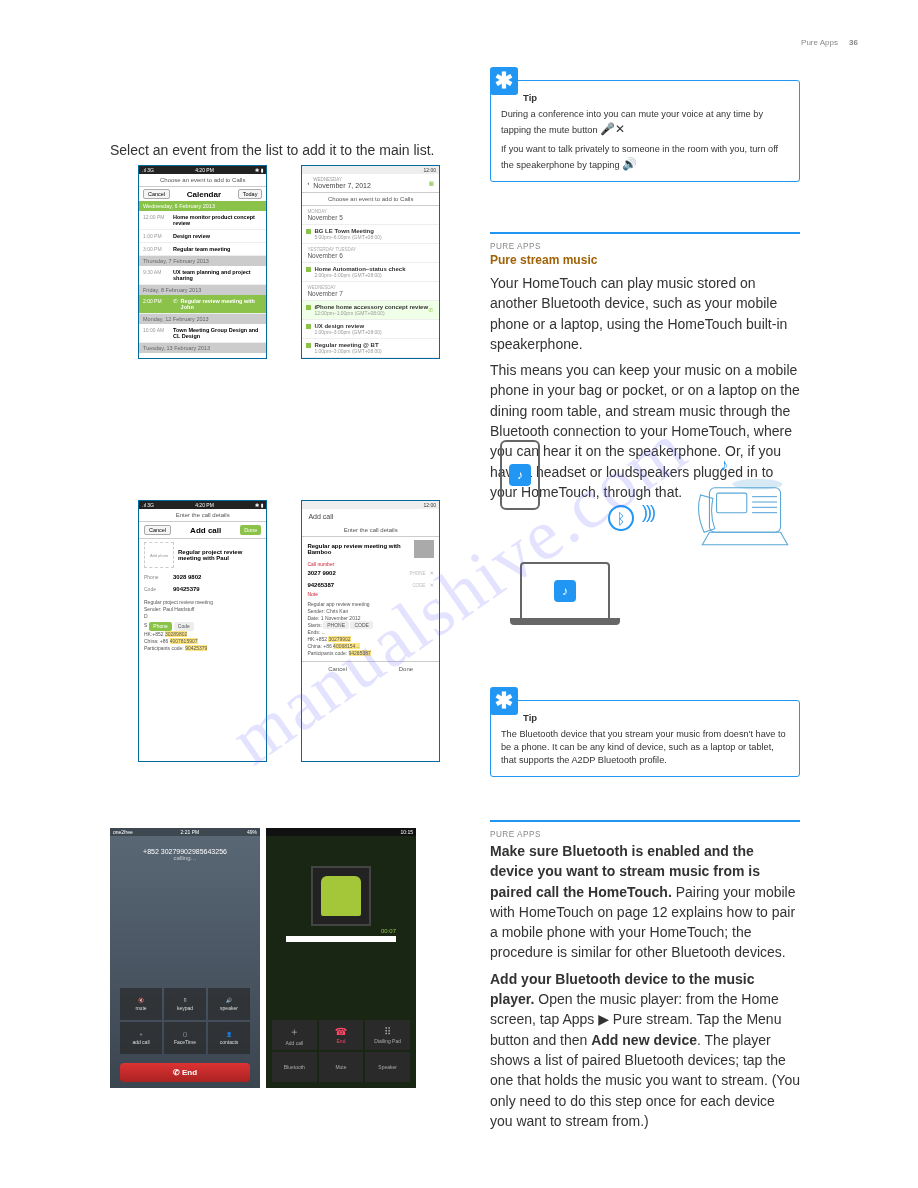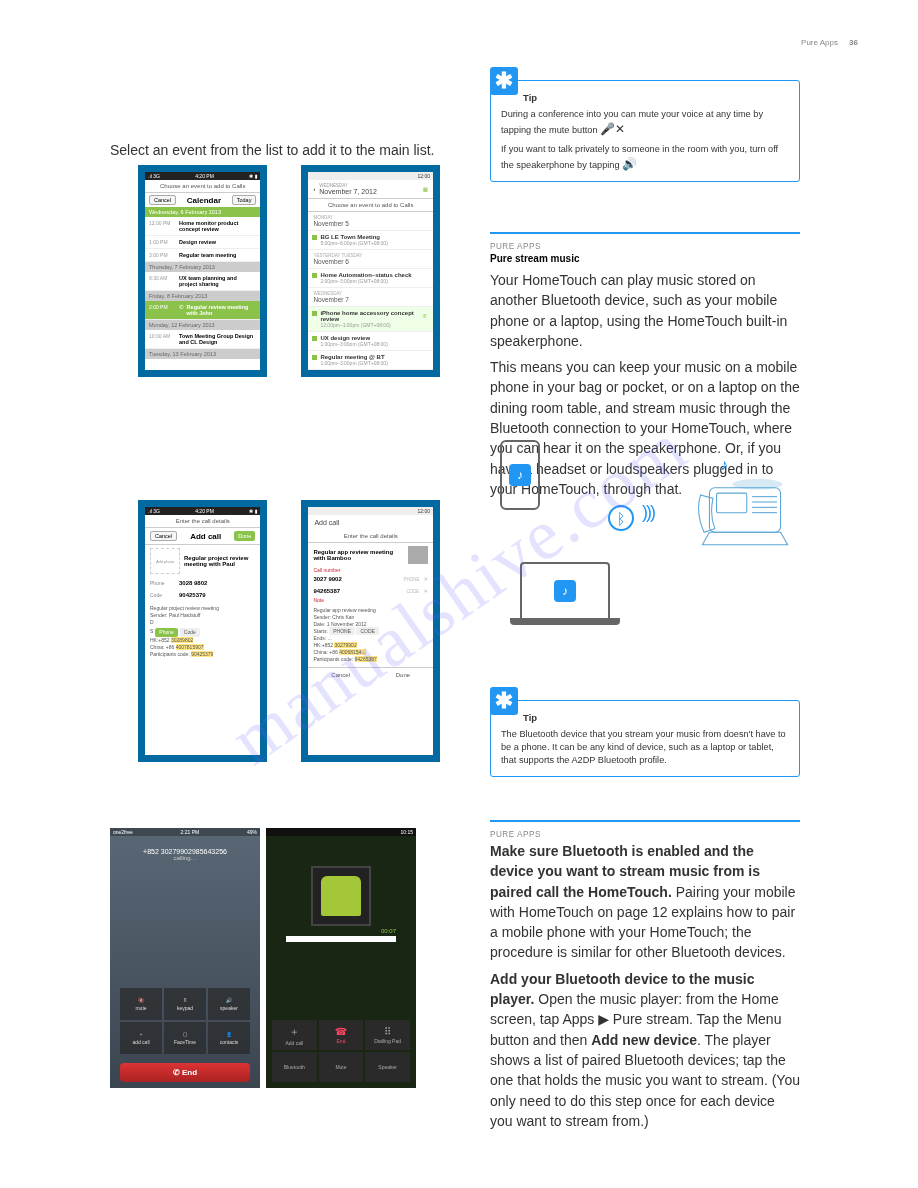--- a/index.html
+++ b/index.html
@@ -33,23 +33,23 @@
     color: #333;
   }
   .bold { font-weight: bold; }
   .section-label {
     font-size: 8.2px;
     letter-spacing: 0.5px;
     color: #888;
     margin-bottom: 2px;
   }
   .section-title {
-    font-size: 10px;
+    font-size: 12px;
     font-weight: bold;
-    color: #000000;
+    color: #a16207;
     margin-bottom: 6px;
   }
   .tip-box {
     border: 1px solid #2196f3;
     border-radius: 3px;
     padding: 10px 10px 8px 10px;
     position: relative;
     font-size: 9.2px;
     line-height: 1.45;
     color: #333;
@@ -93,21 +93,21 @@
     white-space: nowrap;
     letter-spacing: 2px;
   }
 
   
   .mock-pair {
     display: flex;
     gap: 6px;
   }
   .mock {
-    border: 7px solid #0369a1;
+    border: 1px solid #0369a1;
     font-size: 5.5px;
     background: #fff;
     position: relative;
     overflow: hidden;
     margin-left: 28px;
   }
   .mock.ios { width: 140px; }
   .mock.android { width: 150px; }
   .statusbar { background: #222; color: #fff; font-size: 5px; padding: 1px 3px; display: flex; justify-content: space-between; }
   .statusbar.light { background: #eee; color: #333; }

